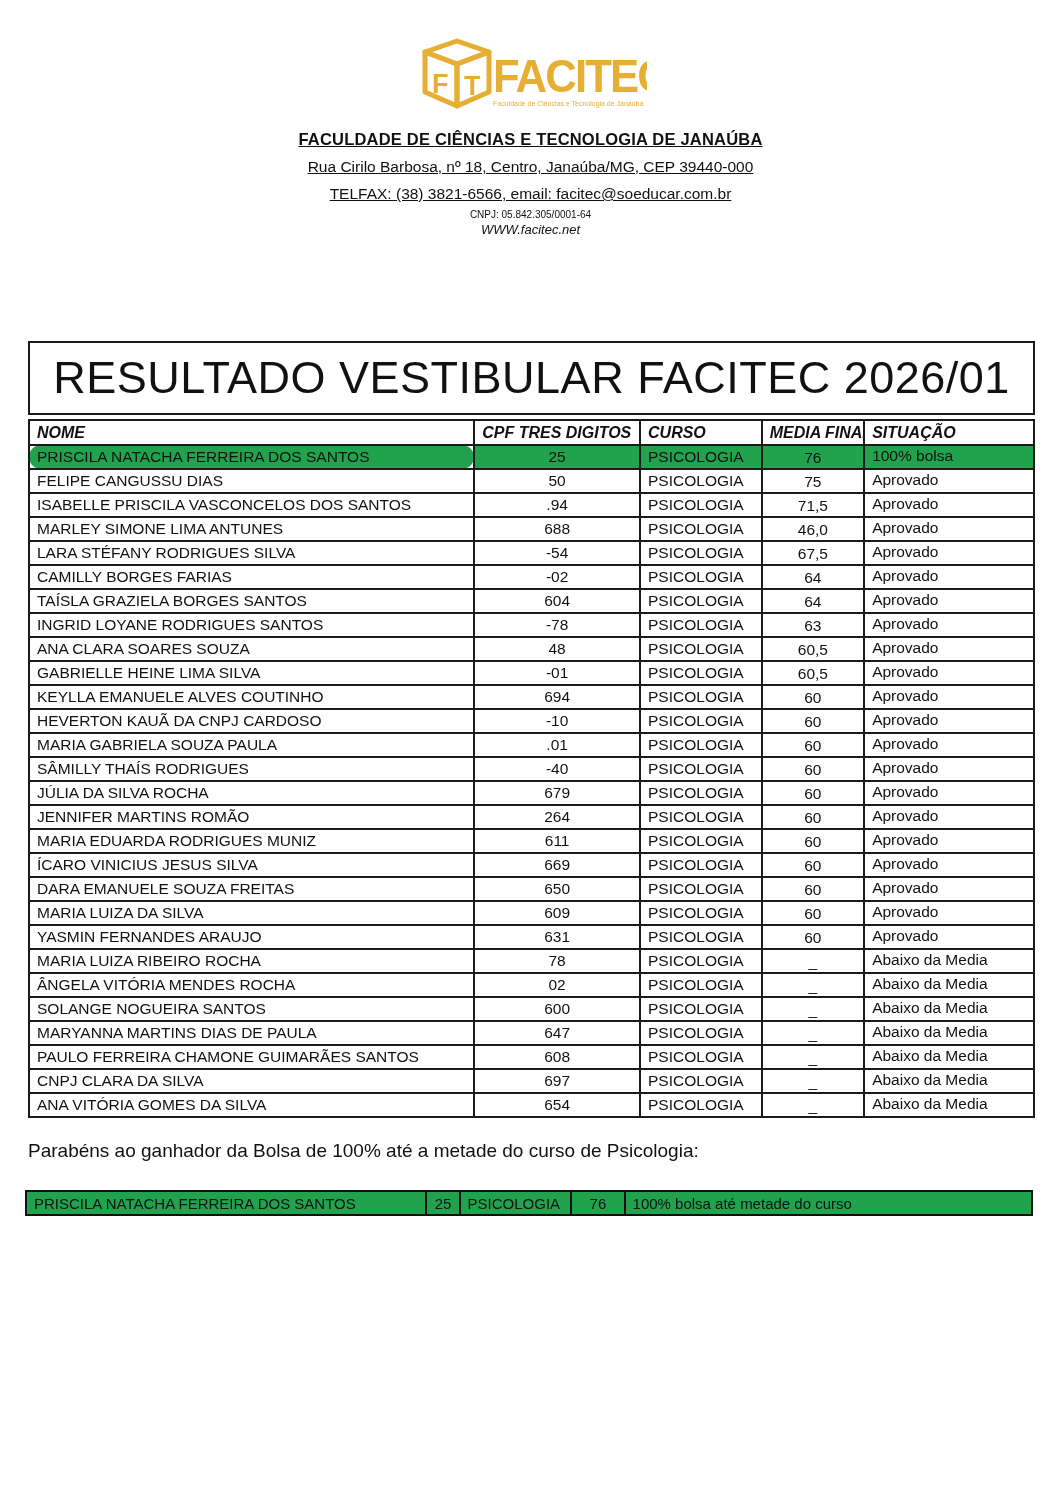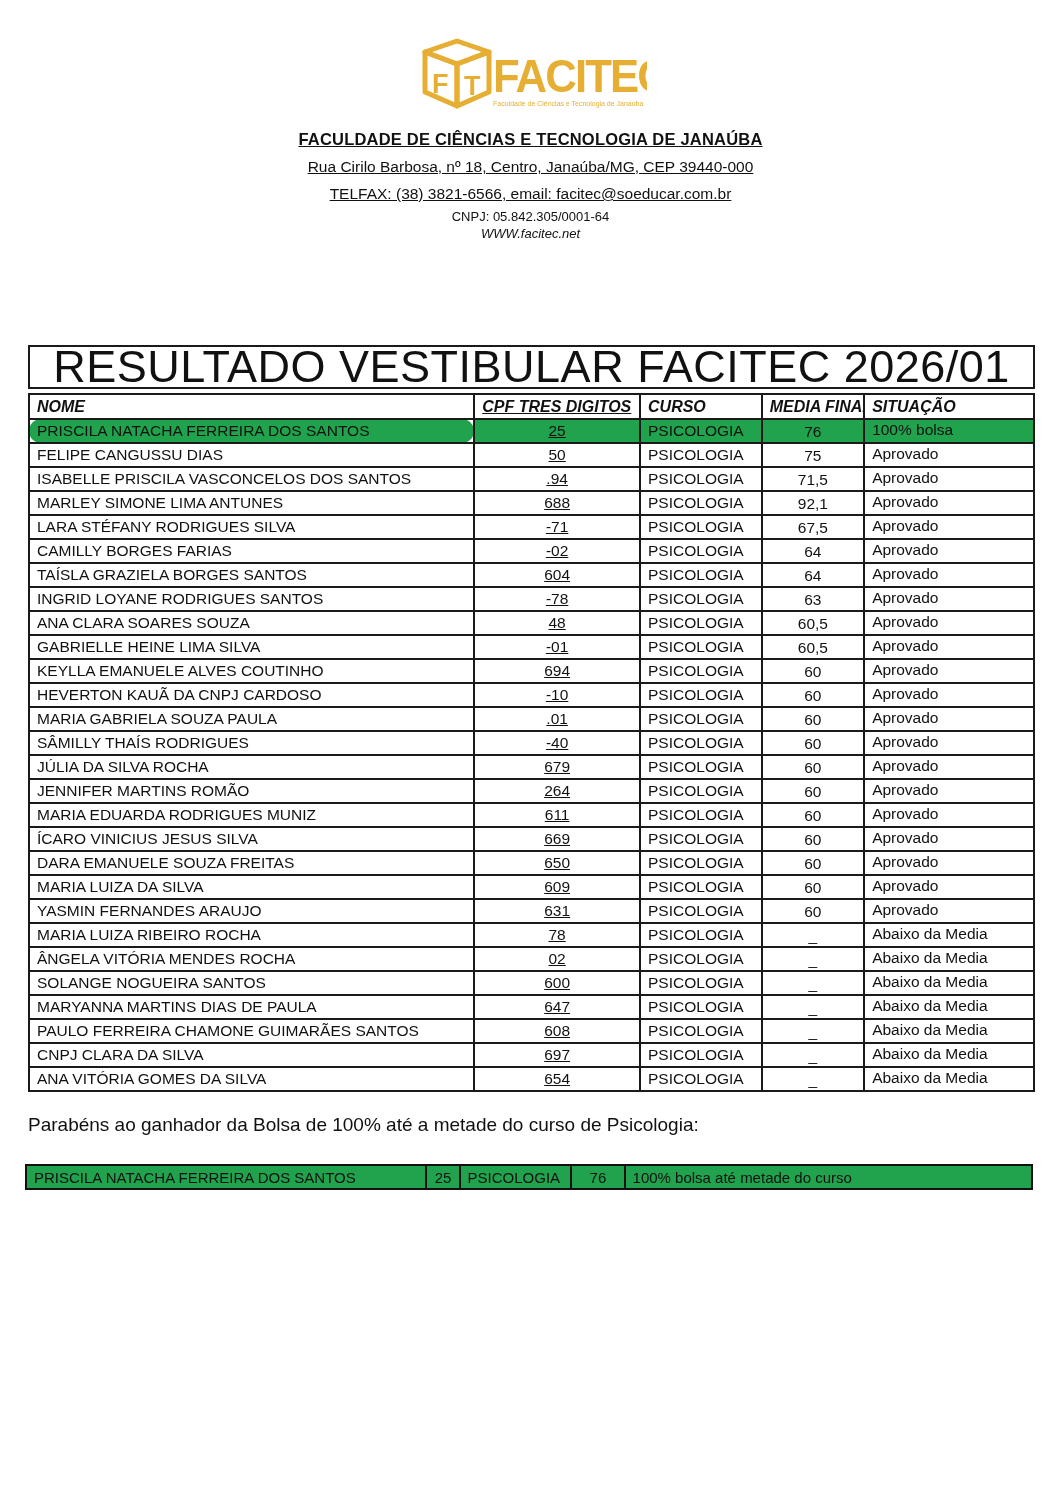--- a/index.html
+++ b/index.html
@@ -15,27 +15,27 @@
   
   .letterhead { text-align: center; padding-top: 36px; }
   .logo { display: inline-block; }
   .inst-name {
     margin-top: 8px;
     font-size: 16.5px; font-weight: bold;
     text-decoration: underline;
     letter-spacing: 0.2px;
   }
   .lh-line { margin-top: 9px; font-size: 15.5px; text-decoration: underline; }
-  .lh-small { margin-top: 6px; font-size: 13px; }
+  .lh-small { margin-top: 6px; font-size: 10px; }
   .lh-smaller { margin-top: 2px; font-size: 13px; font-style: italic; }
 
   
   .title-box {
     margin: 104px 26px 4px 28px;
-    width: 1007px; height: 44px;
+    width: 1007px; height: 74px;
     border: 2px solid #1a1a1a;
     display: flex; align-items: center; justify-content: center;
     font-size: 45px;
     letter-spacing: 0.5px;
     white-space: nowrap;
   }
 
   
   table.results {
     margin-left: 28px;
@@ -47,21 +47,21 @@
     border: 2px solid #1a1a1a;
     overflow: hidden; white-space: nowrap;
   }
   table.results th {
     height: 25px;
     font-size: 16px; font-weight: bold; font-style: italic;
     text-align: left; padding: 0 0 0 7px;
   }
   table.results td { height: 24px; font-size: 15.5px; padding: 0 0 0 7px; }
   .col-nome  { width: 44.3%; border-radius: 12px; }
-  .col-cpf   { width: 16.5%; text-align: center; padding: 0 !important; text-decoration: underline; }
+  .col-cpf   { width: 16.5%; text-align: center; padding: 0 !important; }
   .col-curso { width: 12.1%; }
   .col-media { width: 10.2%; text-align: center; padding: 0 !important; vertical-align: bottom; }
   .col-media-td { line-height: 21px; }
   .col-sit   { width: 16.9%; vertical-align: top; padding-top: 1px !important; }
   tr.hl td { background: #21a34d; }
 
   
   .congrats {
     margin: 22px 0 0 28px;
     font-size: 19px;
@@ -147,26 +147,26 @@
           <td class="col-nome">ISABELLE PRISCILA VASCONCELOS DOS SANTOS</td>
           <td class="col-cpf">.94</td>
           <td class="col-curso">PSICOLOGIA</td>
           <td class="col-media col-media-td">71,5</td>
           <td class="col-sit">Aprovado</td>
         </tr>
         <tr>
           <td class="col-nome">MARLEY SIMONE LIMA ANTUNES</td>
           <td class="col-cpf">688</td>
           <td class="col-curso">PSICOLOGIA</td>
-          <td class="col-media col-media-td">92,1</td>
+          <td class="col-media col-media-td">46,0</td>
           <td class="col-sit">Aprovado</td>
         </tr>
         <tr>
           <td class="col-nome">LARA STÉFANY RODRIGUES SILVA</td>
-          <td class="col-cpf">-71</td>
+          <td class="col-cpf">-54</td>
           <td class="col-curso">PSICOLOGIA</td>
           <td class="col-media col-media-td">67,5</td>
           <td class="col-sit">Aprovado</td>
         </tr>
         <tr>
           <td class="col-nome">CAMILLY BORGES FARIAS</td>
           <td class="col-cpf">-02</td>
           <td class="col-curso">PSICOLOGIA</td>
           <td class="col-media col-media-td">64</td>
           <td class="col-sit">Aprovado</td>

